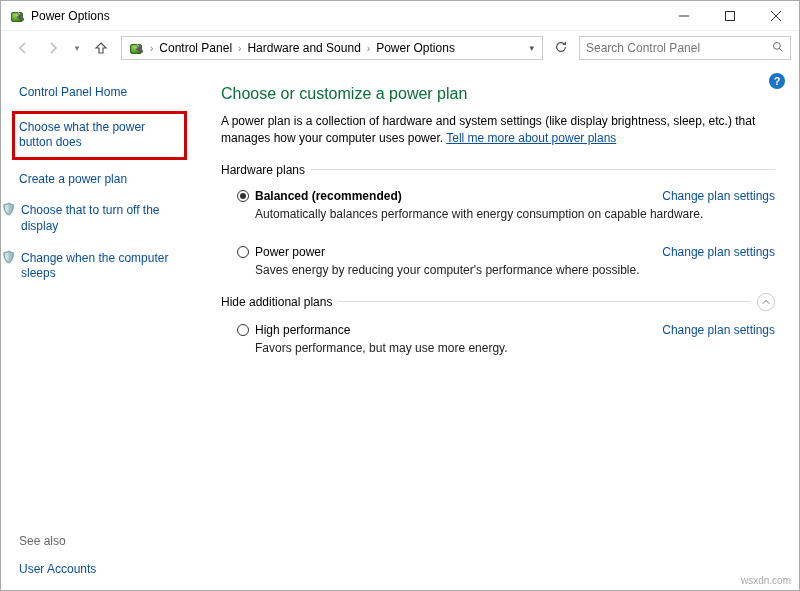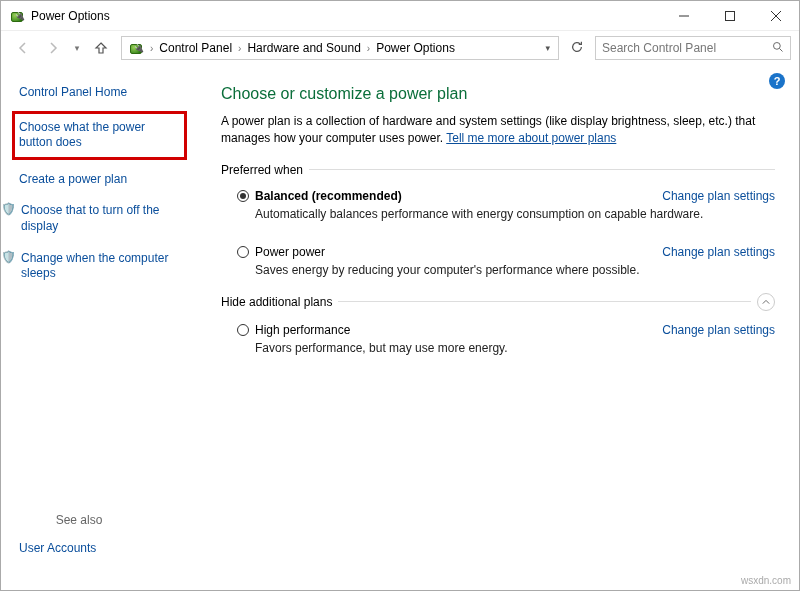--- a/index.html
+++ b/index.html
@@ -84,21 +84,21 @@
       padding: 0 2px;
       margin: 0 4px;
       font-size: 12px;
     }
     .breadcrumb .bc-icon { width: 16px; margin: 0 4px; }
     .breadcrumb .bc-item { padding: 0 4px; }
     .breadcrumb .bc-sep { color: #777; padding: 0 2px; font-size: 10px; }
     .bc-dropdown { margin-left: auto; padding: 0 6px; color: #555; font-size: 9px; }
     .refresh-btn { width: 24px; text-align: center; color: #555; margin-right: 4px; }
     .search-box {
-      width: 196px;
+      width: 212px;
       height: 24px;
       border: 1px solid #ccc;
       display: flex;
       align-items: center;
       padding: 0 6px;
       color: #777;
     }
     .search-box .placeholder { flex: 1; font-size: 12px; }
     .search-box .search-icon { font-size: 12px; color: #666; }
 
@@ -136,23 +136,22 @@
     }
     .sidebar-item-with-icon .side-icon {
       width: 14px;
       flex-shrink: 0;
       margin-top: 3px;
       font-size: 12px;
       text-align: center;
     }
     .sidebar-bottom {
       position: absolute;
-      bottom: 29px;
+      bottom: 8px;
       left: 18px;
-      text-align: right;
     }
     .see-also {
       color: #666;
       font-size: 12px;
       margin-bottom: 10px;
     }
 
     .main {
       flex: 1;
       padding: 20px 24px 0 20px;
@@ -345,21 +344,21 @@
   </div>
 
   <div class="main">
     <div class="help-icon">?</div>
     <h1>Choose or customize a power plan</h1>
     <p class="main-desc">
       <span>A power plan is a collection of hardware and system settings (like display brightness, sleep, etc.) that manages how your computer uses power. </span><a>Tell me more about power plans</a>
     </p>
 
     <div class="section-header">
-      <span>Preferred when</span>
+      <span>Hardware plans</span>
       <span class="line"></span>
     </div>
 
     <div class="plan">
       <div class="plan-header">
         <span class="radio selected"></span>
         <span class="plan-name bold">Balanced (recommended)</span>
         <a class="change-link">Change plan settings</a>
       </div>
       <div class="plan-desc">Automatically balances performance with energy consumption on capable hardware.</div>

